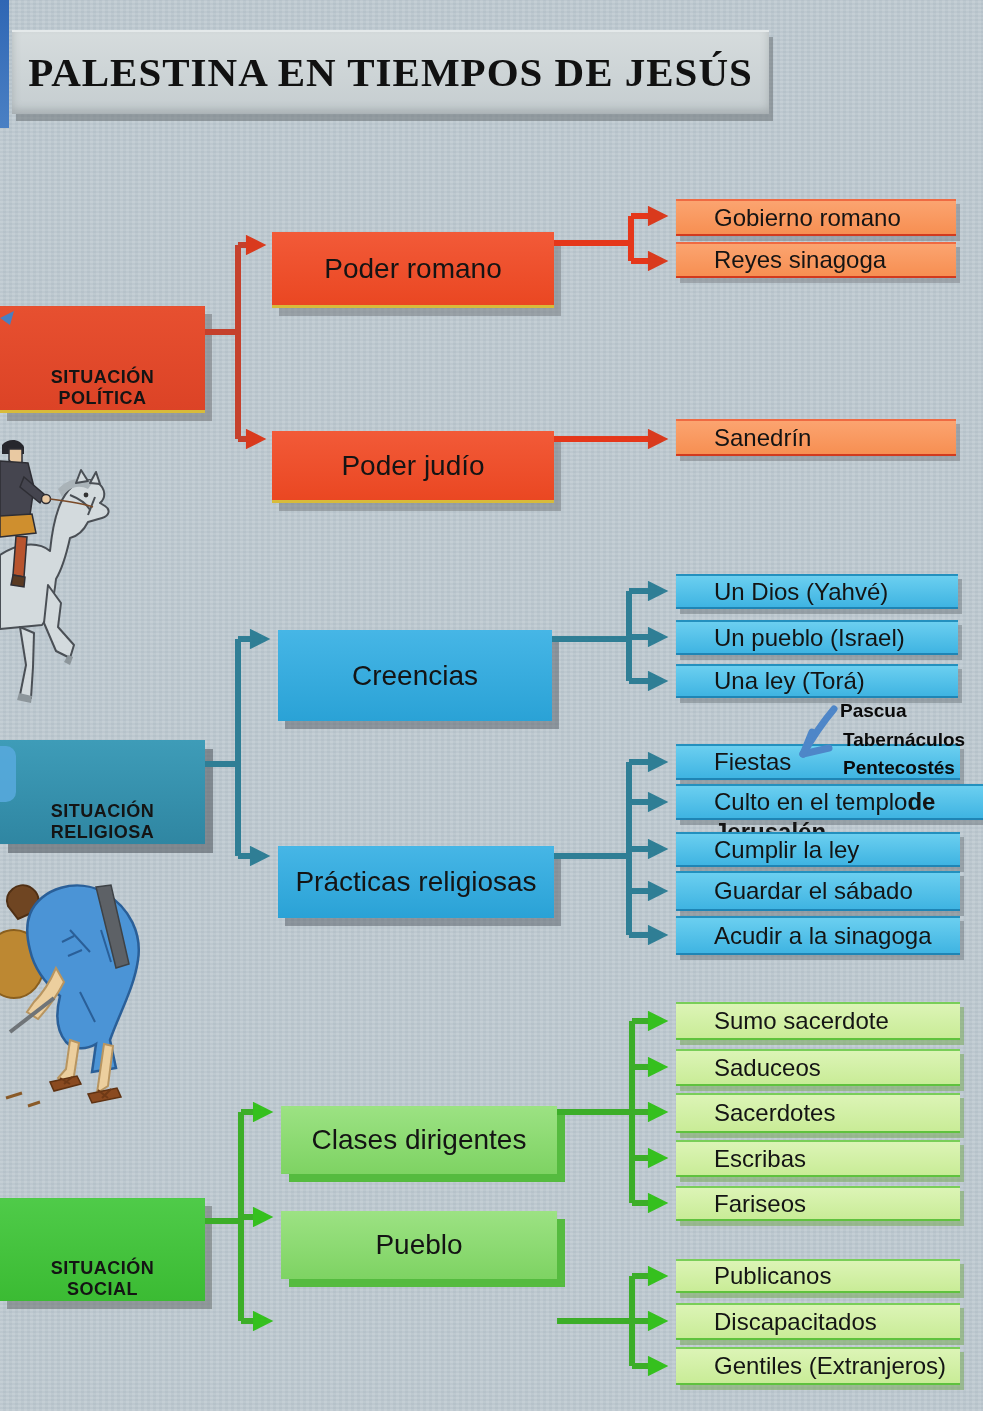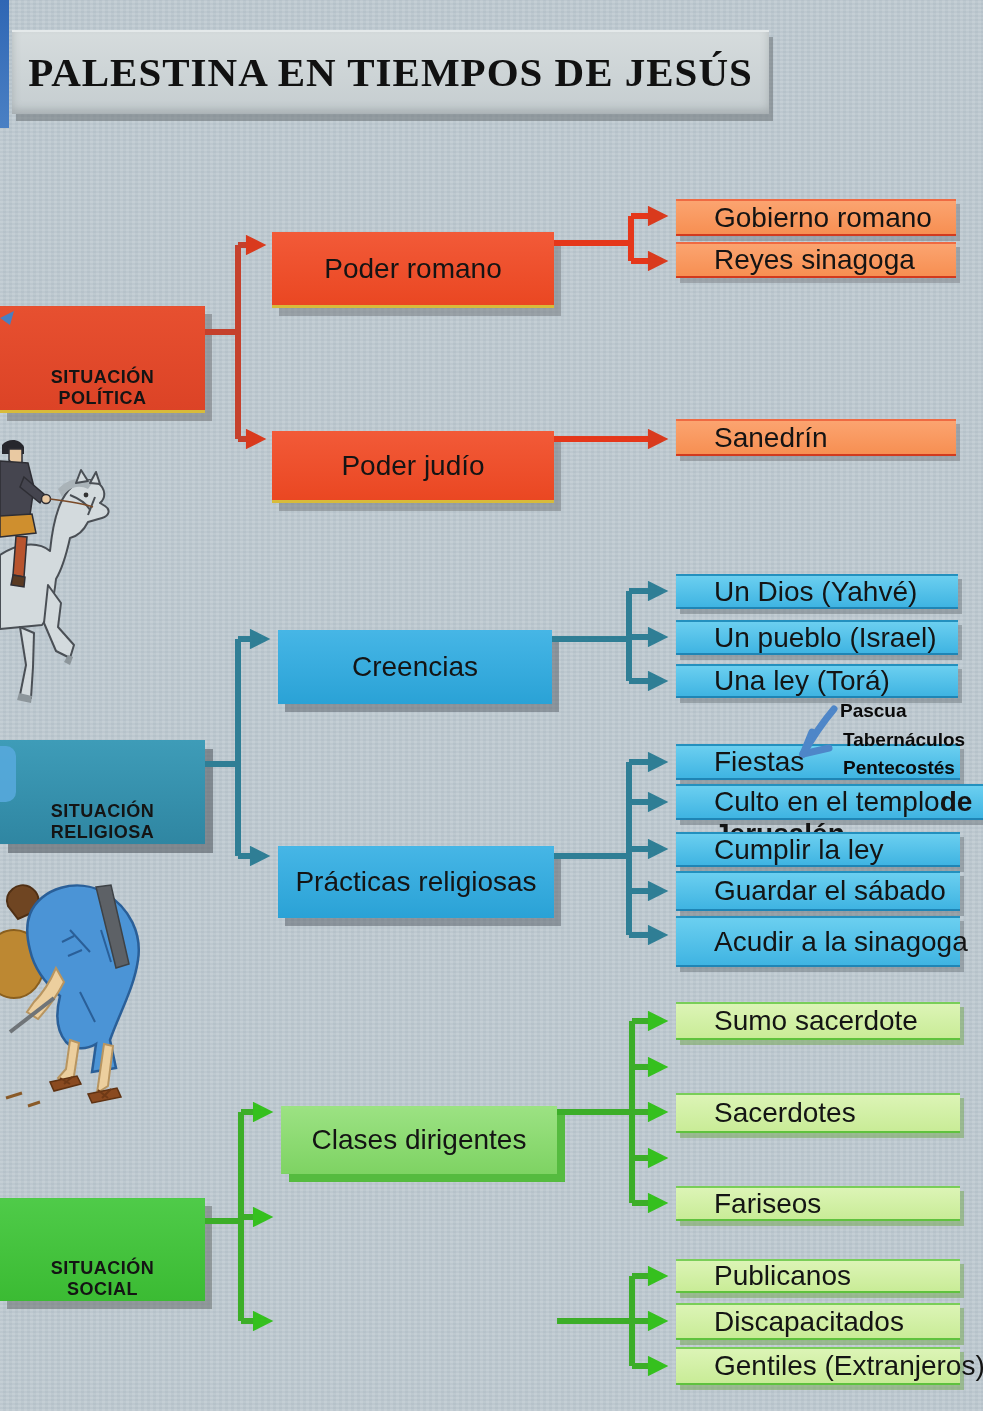--- a/index.html
+++ b/index.html
@@ -20,21 +20,21 @@
   }
   .title-text{font-family:"Liberation Serif",serif;font-weight:bold;font-size:41px;letter-spacing:1px;color:#111;}
   .box{
     position:absolute;box-sizing:border-box;display:flex;align-items:center;
     color:#141414;z-index:1;white-space:nowrap;
   }
   .center{justify-content:center;text-align:center;margin-top:28px;}
   .leafpad{padding-left:38px;}
   .parent{flex-direction:column;justify-content:flex-end;font-weight:bold;font-size:18px;line-height:1.2;letter-spacing:.5px;}
   .branch{font-size:28px;}
-  .leaf{font-size:28px;}
+  .leaf{font-size:24px;}
   .pol-parent{background:linear-gradient(#e75030,#dc4326);box-shadow:7px 8px 0 rgba(105,108,112,.5);border-bottom:3px solid #d8bb3a;}
   .pol-branch{background:linear-gradient(#f25a38,#ea4722);box-shadow:7px 8px 0 rgba(105,108,112,.45);border-bottom:3px solid #d8bb3a;}
   .pol-leaf{background:linear-gradient(#fba470,#f78f52);box-shadow:4px 5px 0 rgba(105,108,112,.4);border-top:2px solid #ef6a42;border-bottom:2px solid #d23a1e;}
   .rel-parent{background:linear-gradient(#3e9cb8,#2f86a2);box-shadow:8px 9px 0 rgba(75,82,90,.55);}
   .rel-branch{background:linear-gradient(#46b6e6,#2aa2d6);box-shadow:7px 8px 0 rgba(75,82,90,.45);}
   .rel-leaf{background:linear-gradient(#6bcff0,#3fb4e2);box-shadow:4px 5px 0 rgba(75,82,90,.35);border-top:2px solid #2390be;border-bottom:2px solid #1f85b5;}
   .soc-parent{background:linear-gradient(#4fcb49,#3bbb33);box-shadow:7px 8px 0 rgba(95,102,100,.5);}
   .soc-branch{background:linear-gradient(#9ce283,#7ed363);box-shadow:8px 8px 0 #55bb3f;}
   .soc-leaf{background:linear-gradient(#dcf4b6,#c9ec97);box-shadow:4px 5px 0 rgba(120,170,90,.55);border-top:2px solid #79ce58;border-bottom:2px solid #5fc23e;text-align:center;}
   .annot{position:absolute;font-weight:bold;font-size:19px;color:#0a0a0a;z-index:5;}
@@ -74,21 +74,21 @@
     <span>Reyes sinagoga</span>
   </div>
   <div class="box leaf leafpad pol-leaf" style="left:676px;top:419px;width:280px;height:37px">
     <span>Sanedrín</span>
   </div>
 
   <div class="box parent center rel-parent" style="left:0;top:712px;width:205px;height:104px">
     <span>SITUACIÓN</span>
     <span>RELIGIOSA</span>
   </div>
-  <div class="box branch center rel-branch" style="left:278px;top:602px;width:274px;height:74px">
+  <div class="box branch center rel-branch" style="left:278px;top:602px;width:274px;height:91px">
     <span>Creencias</span>
   </div>
   <div class="box branch center rel-branch" style="left:278px;top:818px;width:276px;height:72px">
     <span>Prácticas religiosas</span>
   </div>
   <div class="box leaf leafpad rel-leaf" style="left:676px;top:574px;width:282px;height:35px">
     <span>Un Dios (Yahvé)</span>
   </div>
   <div class="box leaf leafpad rel-leaf" style="left:676px;top:620px;width:282px;height:35px">
     <span>Un pueblo (Israel)</span>
@@ -103,40 +103,49 @@
     <span>Culto en el templo </span>
       <span class="bold">de</span>
     <span class="culto-l2">Jerusalén</span>
   </div>
   <div class="box leaf leafpad rel-leaf" style="left:676px;top:832px;width:284px;height:35px">
     <span>Cumplir la ley</span>
   </div>
   <div class="box leaf leafpad rel-leaf" style="left:676px;top:871px;width:284px;height:40px">
     <span>Guardar el sábado</span>
   </div>
-  <div class="box leaf leafpad rel-leaf" style="left:676px;top:916px;width:284px;height:51px">
+  <div class="box leaf leafpad rel-leaf" style="left:676px;top:916px;width:284px;height:39px">
     <span>Acudir a la sinagoga</span>
   </div>
 
   <span class="annot" style="left:840px;top:700px">Pascua</span>
   <span class="annot" style="left:843px;top:729px">Tabernáculos</span>
   <span class="annot" style="left:843px;top:757px">Pentecostés</span>
 
   <div class="box parent center soc-parent" style="left:0;top:1170px;width:205px;height:103px">
     <span>SITUACIÓN</span>
     <span>SOCIAL</span>
   </div>
   <div class="box branch center soc-branch" style="left:281px;top:1078px;width:276px;height:68px">
     <span>Clases dirigentes</span>
   </div>
+  <div class="box branch center soc-branch" style="left:281px;top:1183px;width:276px;height:68px">
+    <span>Pueblo</span>
+  </div>
   <div class="box leaf leafpad soc-leaf" style="left:676px;top:1002px;width:284px;height:38px">
     <span>Sumo sacerdote</span>
   </div>
+  <div class="box leaf leafpad soc-leaf" style="left:676px;top:1049px;width:284px;height:37px">
+    <span>Saduceos</span>
+  </div>
   <div class="box leaf leafpad soc-leaf" style="left:676px;top:1093px;width:284px;height:40px">
     <span>Sacerdotes</span>
+  </div>
+  <div class="box leaf leafpad soc-leaf" style="left:676px;top:1140px;width:284px;height:37px">
+    <span>Escribas</span>
   </div>
   <div class="box leaf leafpad soc-leaf" style="left:676px;top:1186px;width:284px;height:35px">
     <span>Fariseos</span>
   </div>
   <div class="box leaf leafpad soc-leaf" style="left:676px;top:1259px;width:284px;height:34px">
     <span>Publicanos</span>
   </div>
   <div class="box leaf leafpad soc-leaf" style="left:676px;top:1303px;width:284px;height:37px">
     <span>Discapacitados</span>
   </div>

